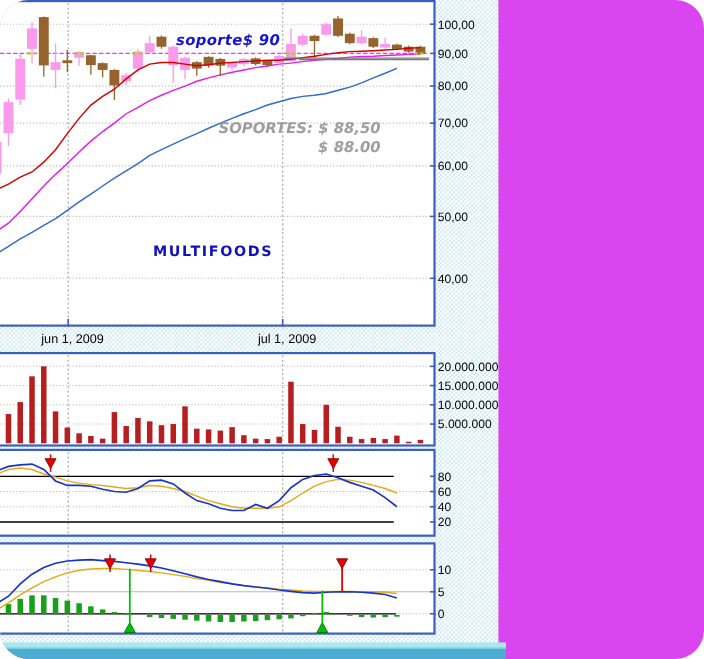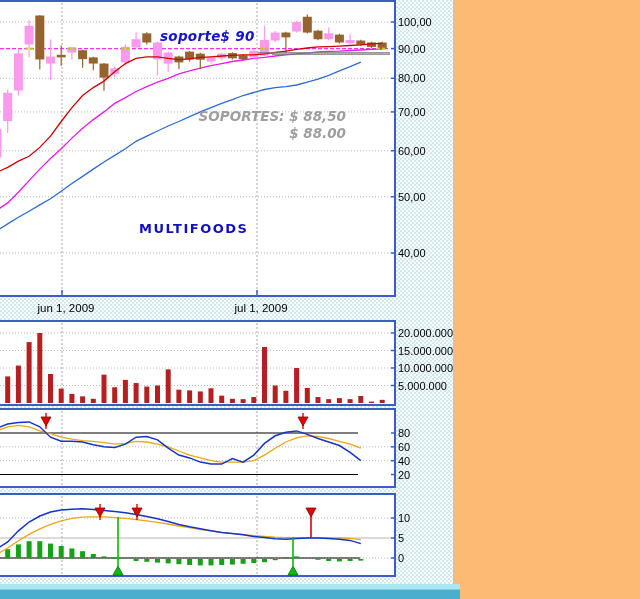--- a/index.html
+++ b/index.html
@@ -1,17 +1,17 @@
 <!DOCTYPE html>
 <html><head>
 <meta charset="utf-8">
 <style>
   html,body{margin:0;padding:0;background:#fff;}
-  #root{position:relative;width:640px;height:599px;background:#fdba74;overflow:hidden;
-        font-family:"Liberation Sans",sans-serif;}
+  #root{position:relative;width:640px;height:599px;background:#d946ef;overflow:hidden;
+        font-family:"Liberation Sans",sans-serif;border-radius:26px;}
   #texture{position:absolute;left:0;top:0;width:453px;height:585px;background-color:#fff;
     background-image:
       linear-gradient(45deg,#CEE9F2 25%,transparent 25%,transparent 75%,#CEE9F2 75%),
       linear-gradient(45deg,#CEE9F2 25%,transparent 25%,transparent 75%,#CEE9F2 75%);
     background-size:4px 4px;background-position:0 0,2px 2px;}
   #chart{position:absolute;left:0;top:0;}
   .axis{font:11px "Liberation Sans",sans-serif;fill:#000;}
   .dateLabel{font:11.5px "Liberation Sans",sans-serif;fill:#000;}
   .note-blue{font:italic bold 13.5px "DejaVu Sans",sans-serif;fill:#1414D2;letter-spacing:.3px;}
   .note-gray{font:italic bold 13.5px "DejaVu Sans",sans-serif;fill:#9E9E9E;}

